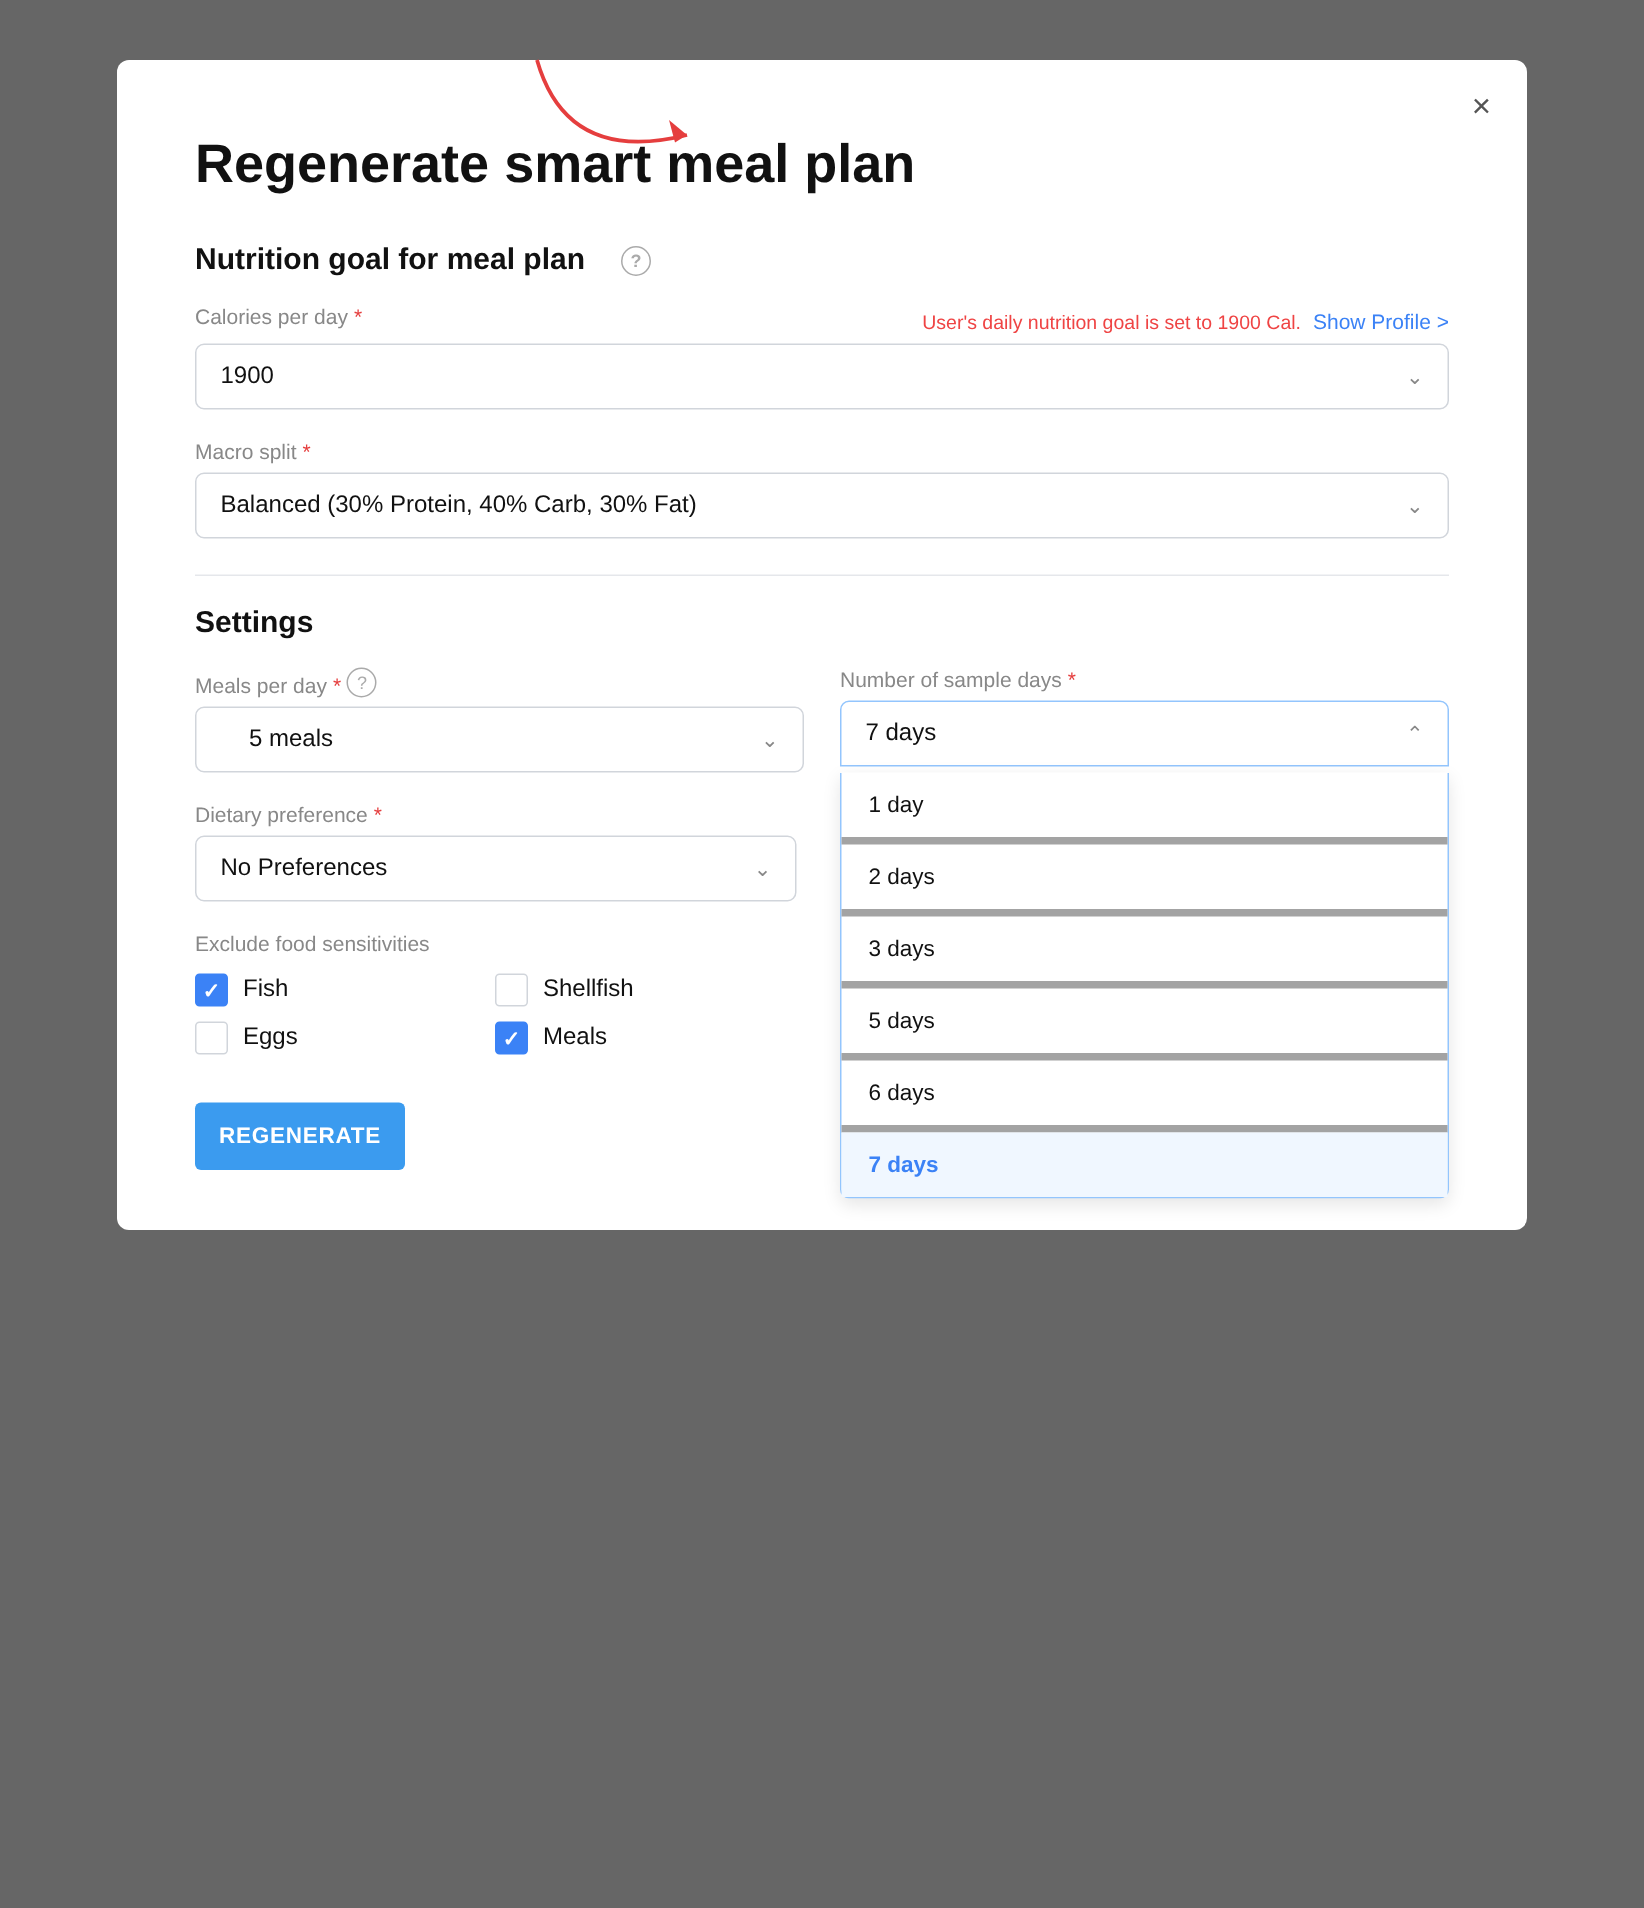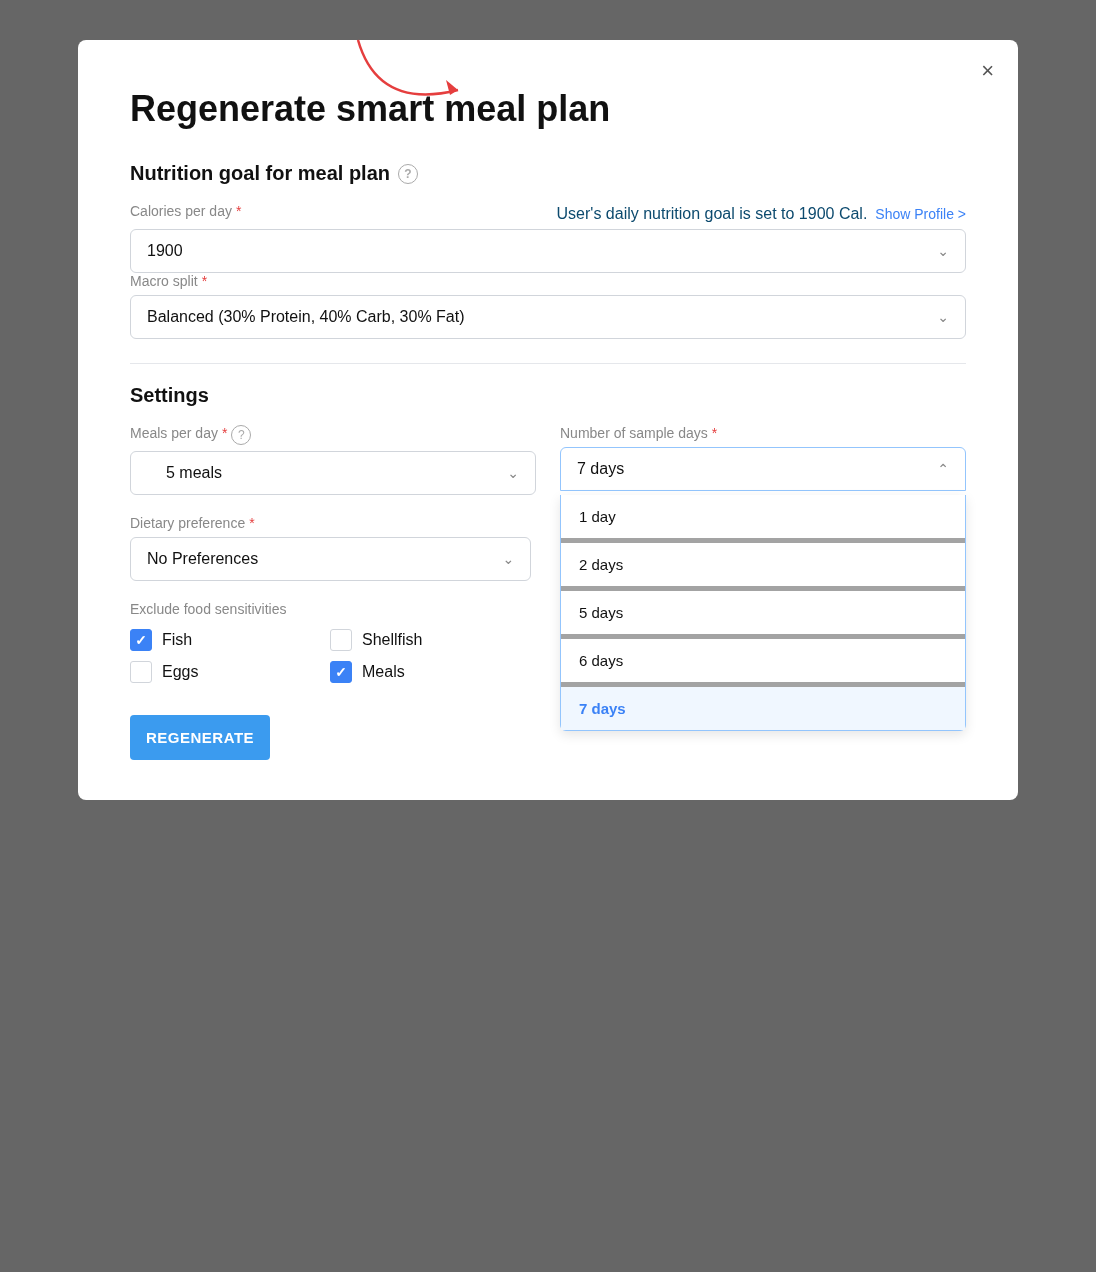--- a/index.html
+++ b/index.html
@@ -51,21 +51,21 @@
       color: #111;
       margin-bottom: 32px;
     }
 
     .section-title {
       font-size: 20px;
       font-weight: 700;
       color: #111;
       display: flex;
       align-items: center;
-      gap: 8px;
+      gap: 24px;
       margin-bottom: 18px;
     }
 
     .help-icon {
       width: 20px;
       height: 20px;
       border-radius: 50%;
       border: 1.5px solid #aaa;
       color: #aaa;
       font-size: 12px;
@@ -74,38 +74,38 @@
       justify-content: center;
       cursor: pointer;
       flex-shrink: 0;
     }
 
     .field-label {
       font-size: 14px;
       color: #888;
       margin-bottom: 6px;
       display: flex;
-      align-items: flex-start;
+      align-items: flex-end;
       gap: 4px;
     }
 
     .required-star {
       color: #e53e3e;
     }
 
     .field-row {
       display: flex;
       align-items: center;
       justify-content: space-between;
       margin-bottom: 4px;
     }
 
     .field-hint {
-      font-size: 16px;
-      color: #0c4a6e;
+      font-size: 13px;
+      color: #ef4444;
     }
 
     .show-profile-link {
       font-size: 14px;
       color: #3b82f6;
       cursor: pointer;
       text-decoration: none;
       white-space: nowrap;
     }
 
@@ -113,20 +113,21 @@
       width: 100%;
       border: 1px solid #d1d5db;
       border-radius: 6px;
       padding: 12px 16px;
       font-size: 16px;
       color: #111;
       display: flex;
       align-items: center;
       justify-content: space-between;
       cursor: pointer;
+      margin-bottom: 20px;
       background: #fff;
     }
 
     .select-box .chevron {
       color: #888;
       font-size: 14px;
     }
 
     .settings-section {
       margin-top: 16px;
@@ -358,20 +359,21 @@
             <span class="required-star">*</span>
           </div>
           <div class="select-box-open">
             <span>7 days</span>
             <span class="chevron-up">⌃</span>
           </div>
           <div class="dropdown-list">
 
           <div class="dropdown-item">1 day</div>
               <div class="dropdown-item">2 days</div>
+              <div class="dropdown-item">3 days</div>
               <div class="dropdown-item">5 days</div>
               <div class="dropdown-item">6 days</div>
               <div class="dropdown-item selected">7 days</div>
             </div>
         </div>
       </div>
 
       <svg class="arrow-svg" viewBox="0 0 200 100" fill="none" xmlns="http://www.w3.org/2000/svg">
         <path d="M 60 10 Q 80 80 160 60" stroke="#e53e3e" stroke-width="2.5" fill="none"></path>
         <polygon points="160,60 148,50 152,65" fill="#e53e3e"></polygon>

